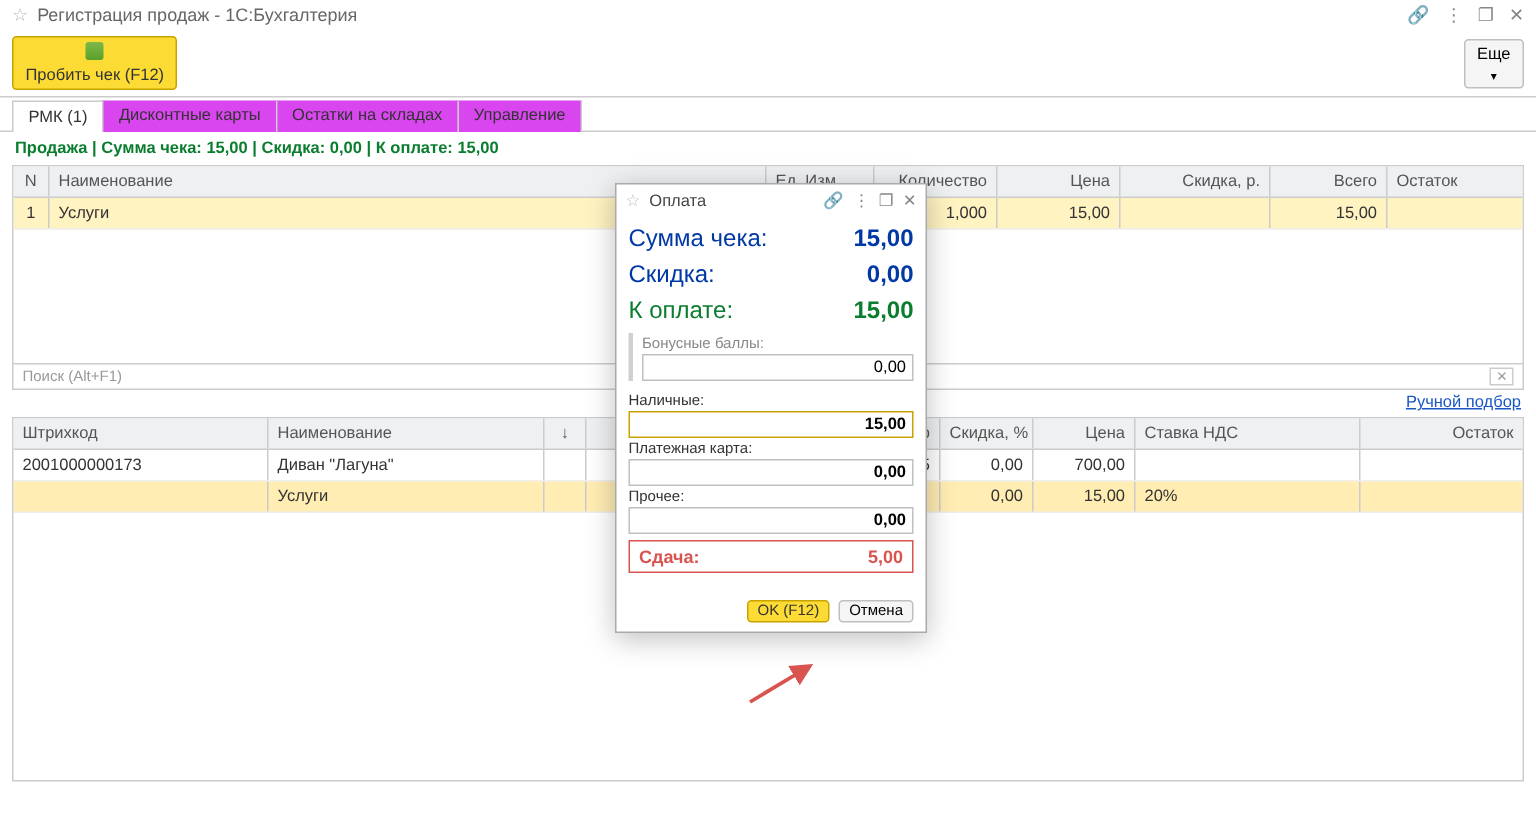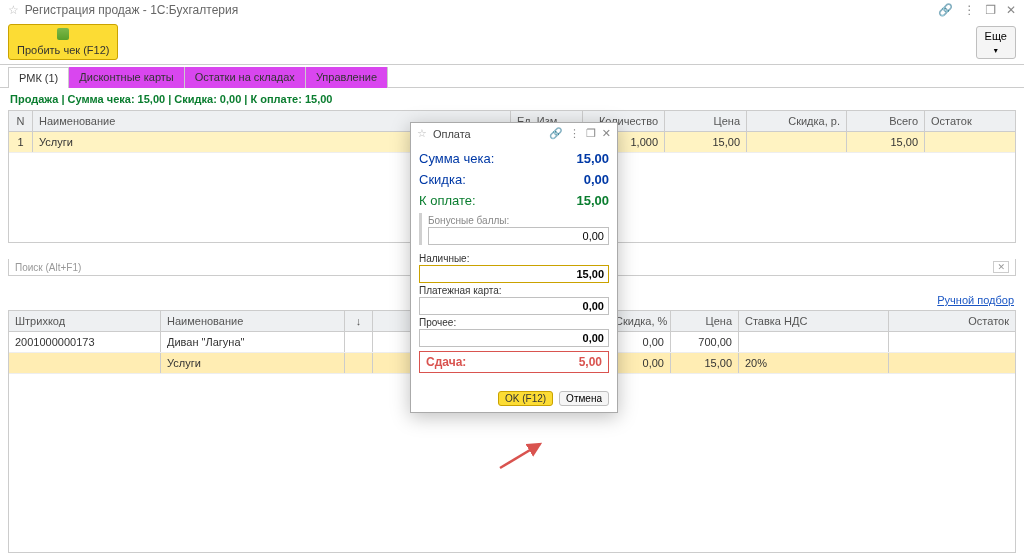--- a/index.html
+++ b/index.html
@@ -18,29 +18,29 @@
   .tab.active { background: #fff; border-top: 1px solid #ccc; }
   .tab + .tab { margin-left: -1px; }
   .summary-line { color: #0a7d2f; font-weight: bold; padding: 5px 10px; font-size: 11px; }
   .panel { margin: 0 8px; border: 1px solid #ccc; }
   .grid-head { display: flex; background: #eef0f2; border-bottom: 1px solid #ccc; }
   .cell { padding: 4px 6px; border-right: 1px solid #ccc; font-size: 11px; overflow: hidden; white-space: nowrap; }
   .grid-head .cell { color: #555; }
   .grid-row { display: flex; border-bottom: 1px solid #eee; }
   .grid-row.selected { background: #fff3c2; }
   .grid-row.yellow { background: #ffedb3; }
-  .search-bar { margin: 16px 8px; border: 1px solid #ccc; border-top: none; padding: 2px 6px; display: flex; align-items: center; font-size: 10px; color: #999; }
+  .search-bar { margin: 0 8px; border: 1px solid #ccc; border-top: none; padding: 2px 6px; display: flex; align-items: center; font-size: 10px; color: #999; }
   .search-x { margin-left: auto; border: 1px solid #ccc; padding: 0 3px; cursor: pointer; font-size: 9px; }
   .manual-link { text-align: right; padding: 2px 10px 2px 0; color: #1a56c4; text-decoration: underline; font-size: 11px; cursor: pointer; }
   
   .modal { position: absolute; left: 410px; top: 122px; width: 208px; background: #fff; border: 1px solid #aaa; box-shadow: 0 4px 18px rgba(0,0,0,0.25); font-size: 11px; }
   .modal-titlebar { display: flex; align-items: center; padding: 4px 6px; font-size: 11px; color: #444; }
   .modal-titlebar .title-icons { font-size: 11px; gap: 6px; }
   .modal-body { padding: 4px 8px 8px 8px; }
-  .mrow { display: flex; justify-content: space-between; padding: 3px 0; font-size: 13px; }
+  .mrow { display: flex; justify-content: space-between; padding: 3px 0; font-size: 16px; }
   .mrow .lab { color: #0039a6; }
   .mrow .val { color: #0039a6; font-weight: bold; }
   .mrow.green .lab, .mrow.green .val { color: #0a7d2f; }
   .sidebar-group { border-left: 3px solid #d0d0d0; padding-left: 6px; margin: 2px 0 6px 0; }
   .field-lab { color: #888; font-size: 10px; padding: 2px 0 1px; }
   .field-input { width: 100%; border: 1px solid #c0c0c0; padding: 2px 4px; text-align: right; font-size: 11px; height: 18px; }
   .received-box { border: 1px solid #d9534f; padding: 4px 6px 6px 6px; margin: 4px 0; }
   .change-row { display: flex; justify-content: space-between; padding: 3px 6px; border: 1px solid #d9534f; margin: 4px 0; color: #d9534f; font-weight: bold; font-size: 12px; }
   .modal-footer { display: flex; justify-content: flex-end; gap: 6px; padding: 6px 8px; }
   .arrow { position: absolute; left: 498px; top: 440px; width: 50px; height: 30px; pointer-events: none; }
@@ -48,21 +48,21 @@
   .tg-c1 { width: 24px; text-align: center; }
   .tg-c2 { width: 478px; }
   .tg-c3 { width: 72px; }
   .tg-c4 { width: 82px; text-align: right; }
   .tg-c5 { width: 82px; text-align: right; }
   .tg-c6 { width: 100px; text-align: right; }
   .tg-c7 { width: 78px; text-align: right; }
   .tg-c8 { width: 76px; border-right: none; }
   .top-grid-body { height: 110px; overflow: hidden; }
   
-  .bg-c1 { width: 152px; }
+  .bg-c1 { width: 170px; }
   .bg-c2 { width: 184px; }
   .bg-c3 { width: 28px; text-align: center; color: #999; }
   .bg-c4 { width: 236px; text-align: right; }
   .bg-c5 { width: 62px; text-align: right; }
   .bg-c6 { width: 68px; text-align: right; }
   .bg-c7 { width: 150px; }
   .bg-c8 { flex: 1; border-right: none; text-align: right; }
   .bottom-grid-body { height: 220px; overflow: hidden; }
   .panel2 { margin: 2px 8px 0 8px; border: 1px solid #ccc; }
   .doc-icon { display: inline-block; width: 12px; height: 12px; background: linear-gradient(#7db84a,#5aa02a); border-radius: 2px; }

